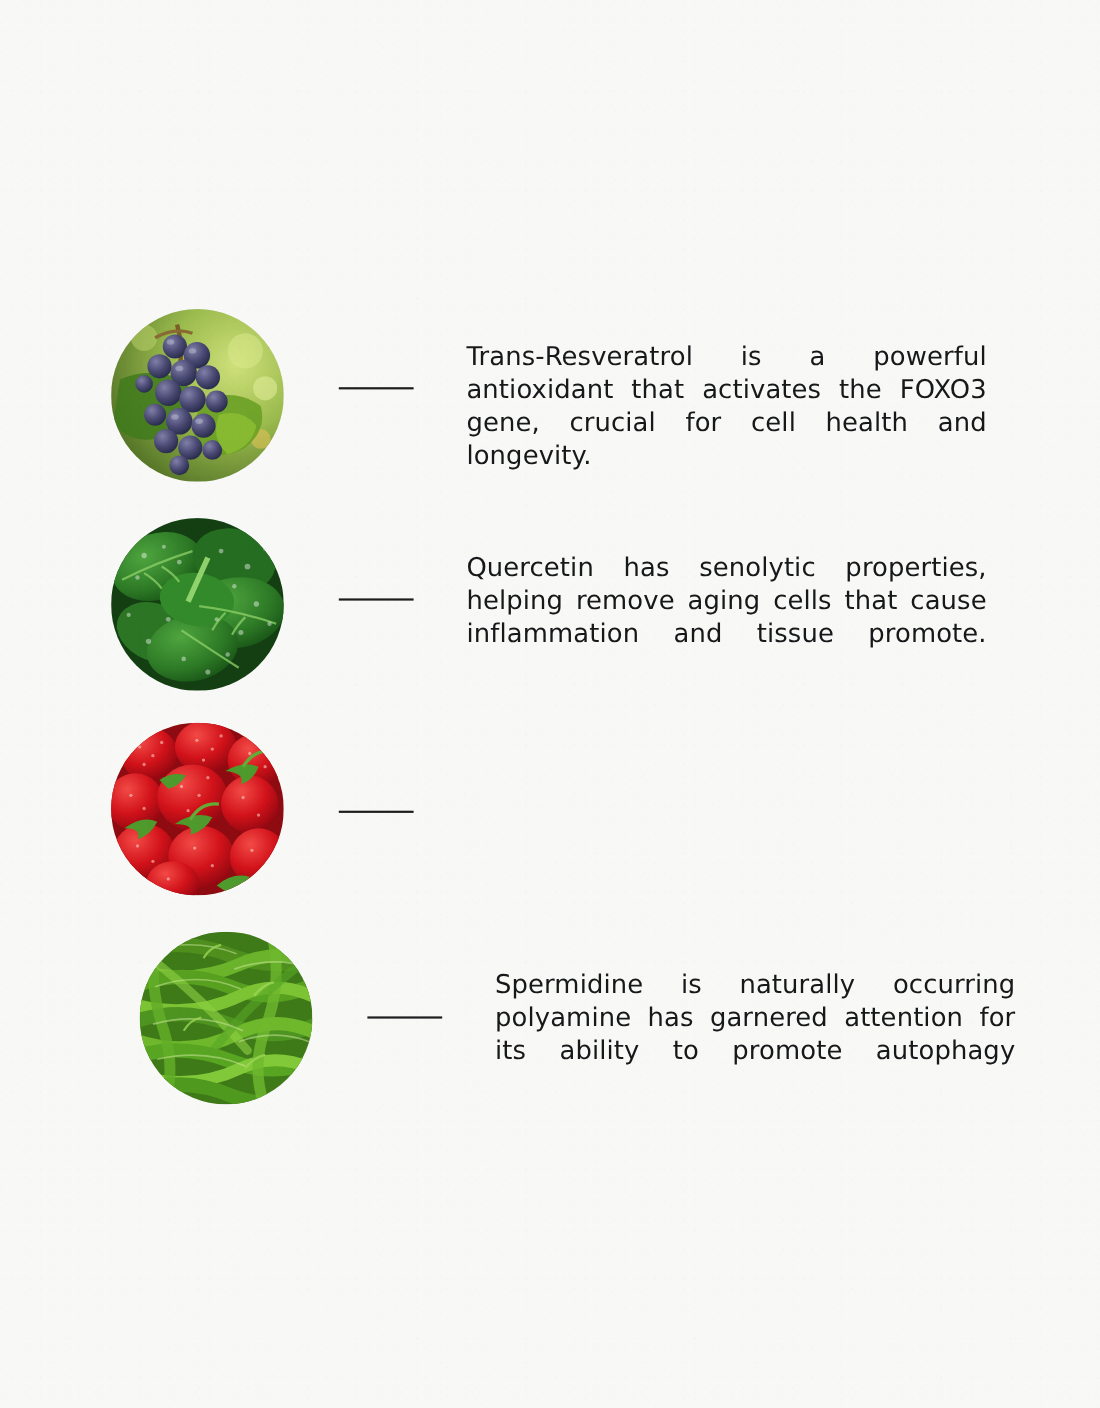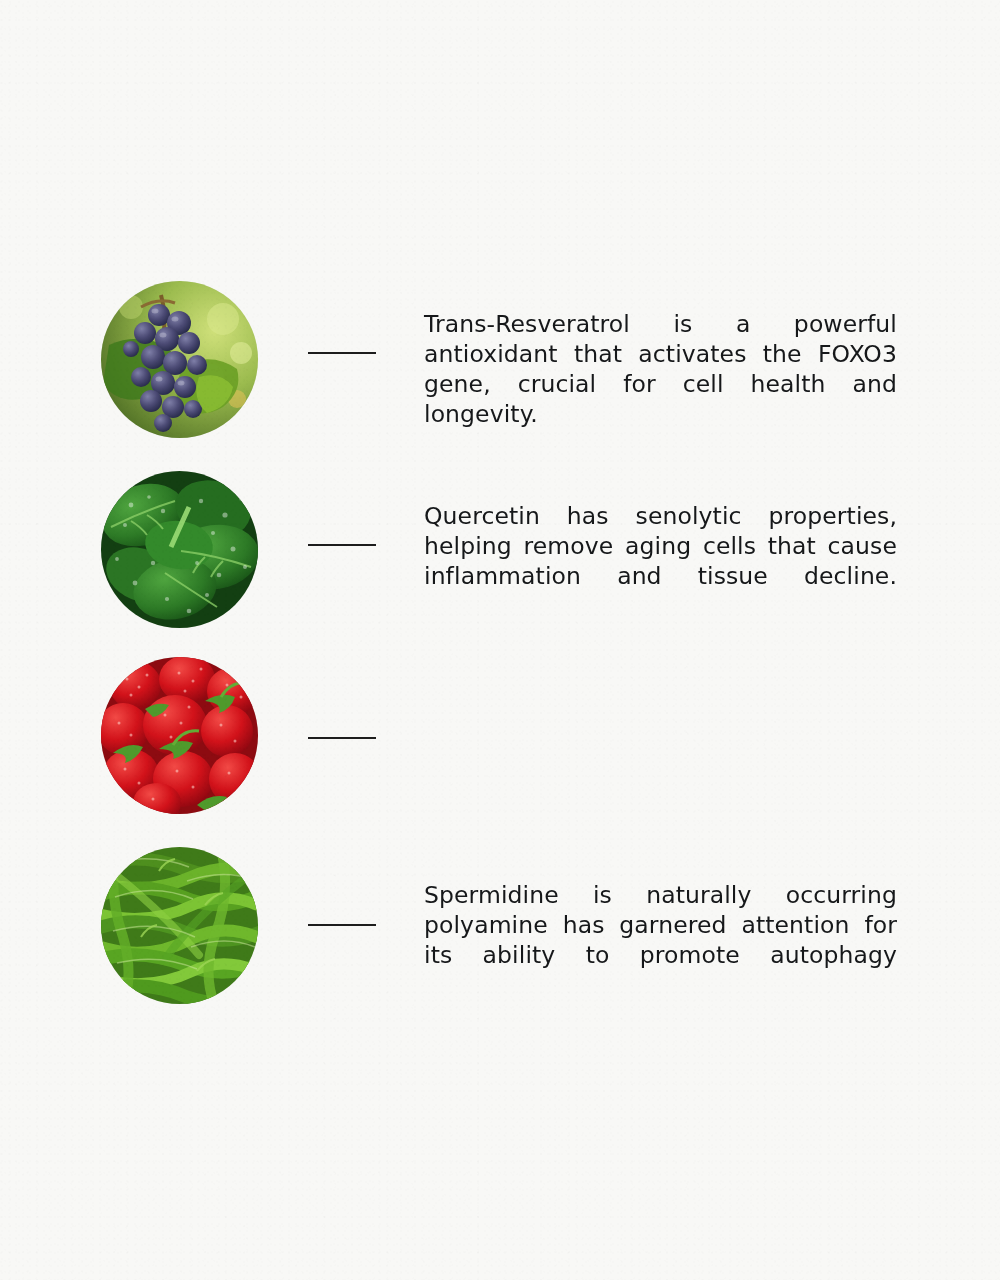--- a/index.html
+++ b/index.html
@@ -39,21 +39,21 @@
     position: absolute;
     left: 0;
     width: 836px;
     height: 190px;
   }
 
   
   .row-0 { top: 281px; }
   .row-1 { top: 471px; }
   .row-2 { top: 657px; }
-  .row-3 { top: 847px; }
+  .row-3 { top: 847px; margin-left: 26px; }
 
   .media {
     position: absolute;
     left: 101px;
     top: 0;
     width: 157px;
     height: 157px;
     border-radius: 50%;
     overflow: hidden;
     background: #dfe3da;
@@ -206,21 +206,21 @@
           <circle cx="52" cy="92" r="2.2"></circle>
             <circle cx="34" cy="112" r="2.4"></circle>
           <circle cx="66" cy="128" r="2.1"></circle>
             <circle cx="88" cy="140" r="2.3"></circle>
           <circle cx="16" cy="88" r="1.9"></circle>
             <circle cx="106" cy="124" r="2"></circle>
         </g>
       </svg>
     </div>
     <div class="connector"></div>
-    <div class="copy">Quercetin has senolytic properties, helping remove aging cells that cause inflammation and tissue decline.</div>
+    <div class="copy">Quercetin has senolytic properties, helping remove aging cells that cause inflammation and tissue promote.</div>
   </div>
 
   <div class="row row-2">
     <div class="media">
       <svg viewBox="0 0 157 157">
         <defs>
           <radialGradient id="g2berry" cx="36%" cy="28%" r="78%">
             <stop offset="0%" stop-color="#f24a46"></stop>
             <stop offset="55%" stop-color="#d2121a"></stop>
             <stop offset="100%" stop-color="#8d0710"></stop>

